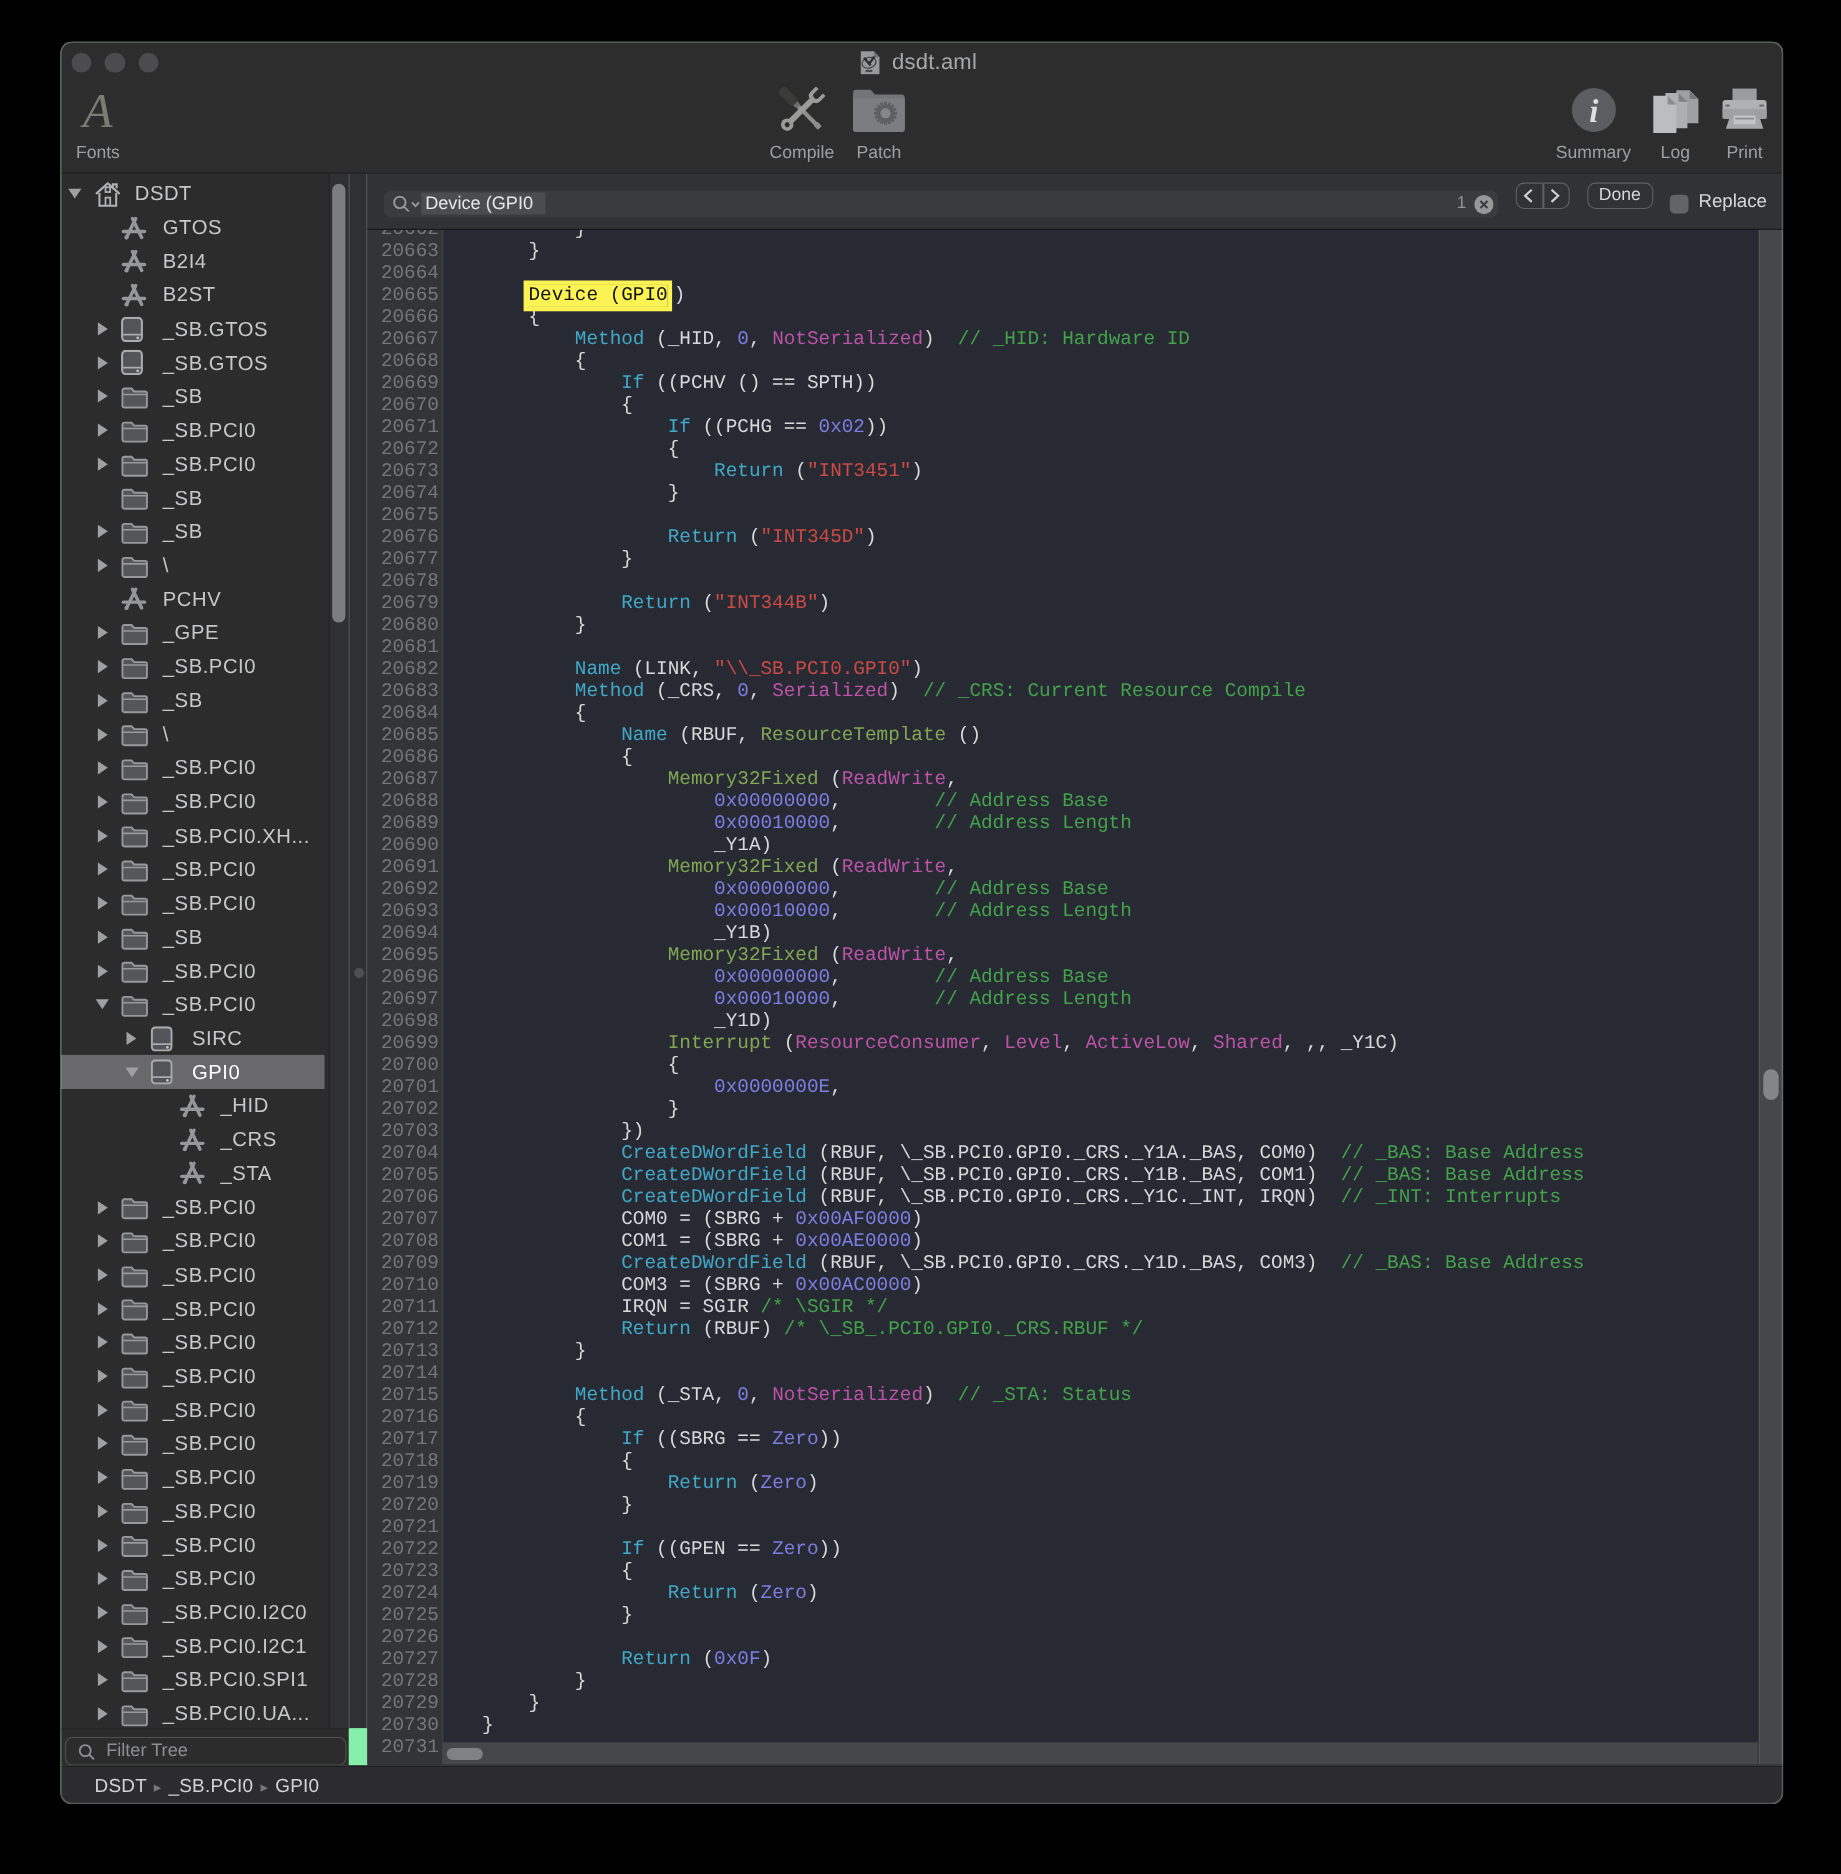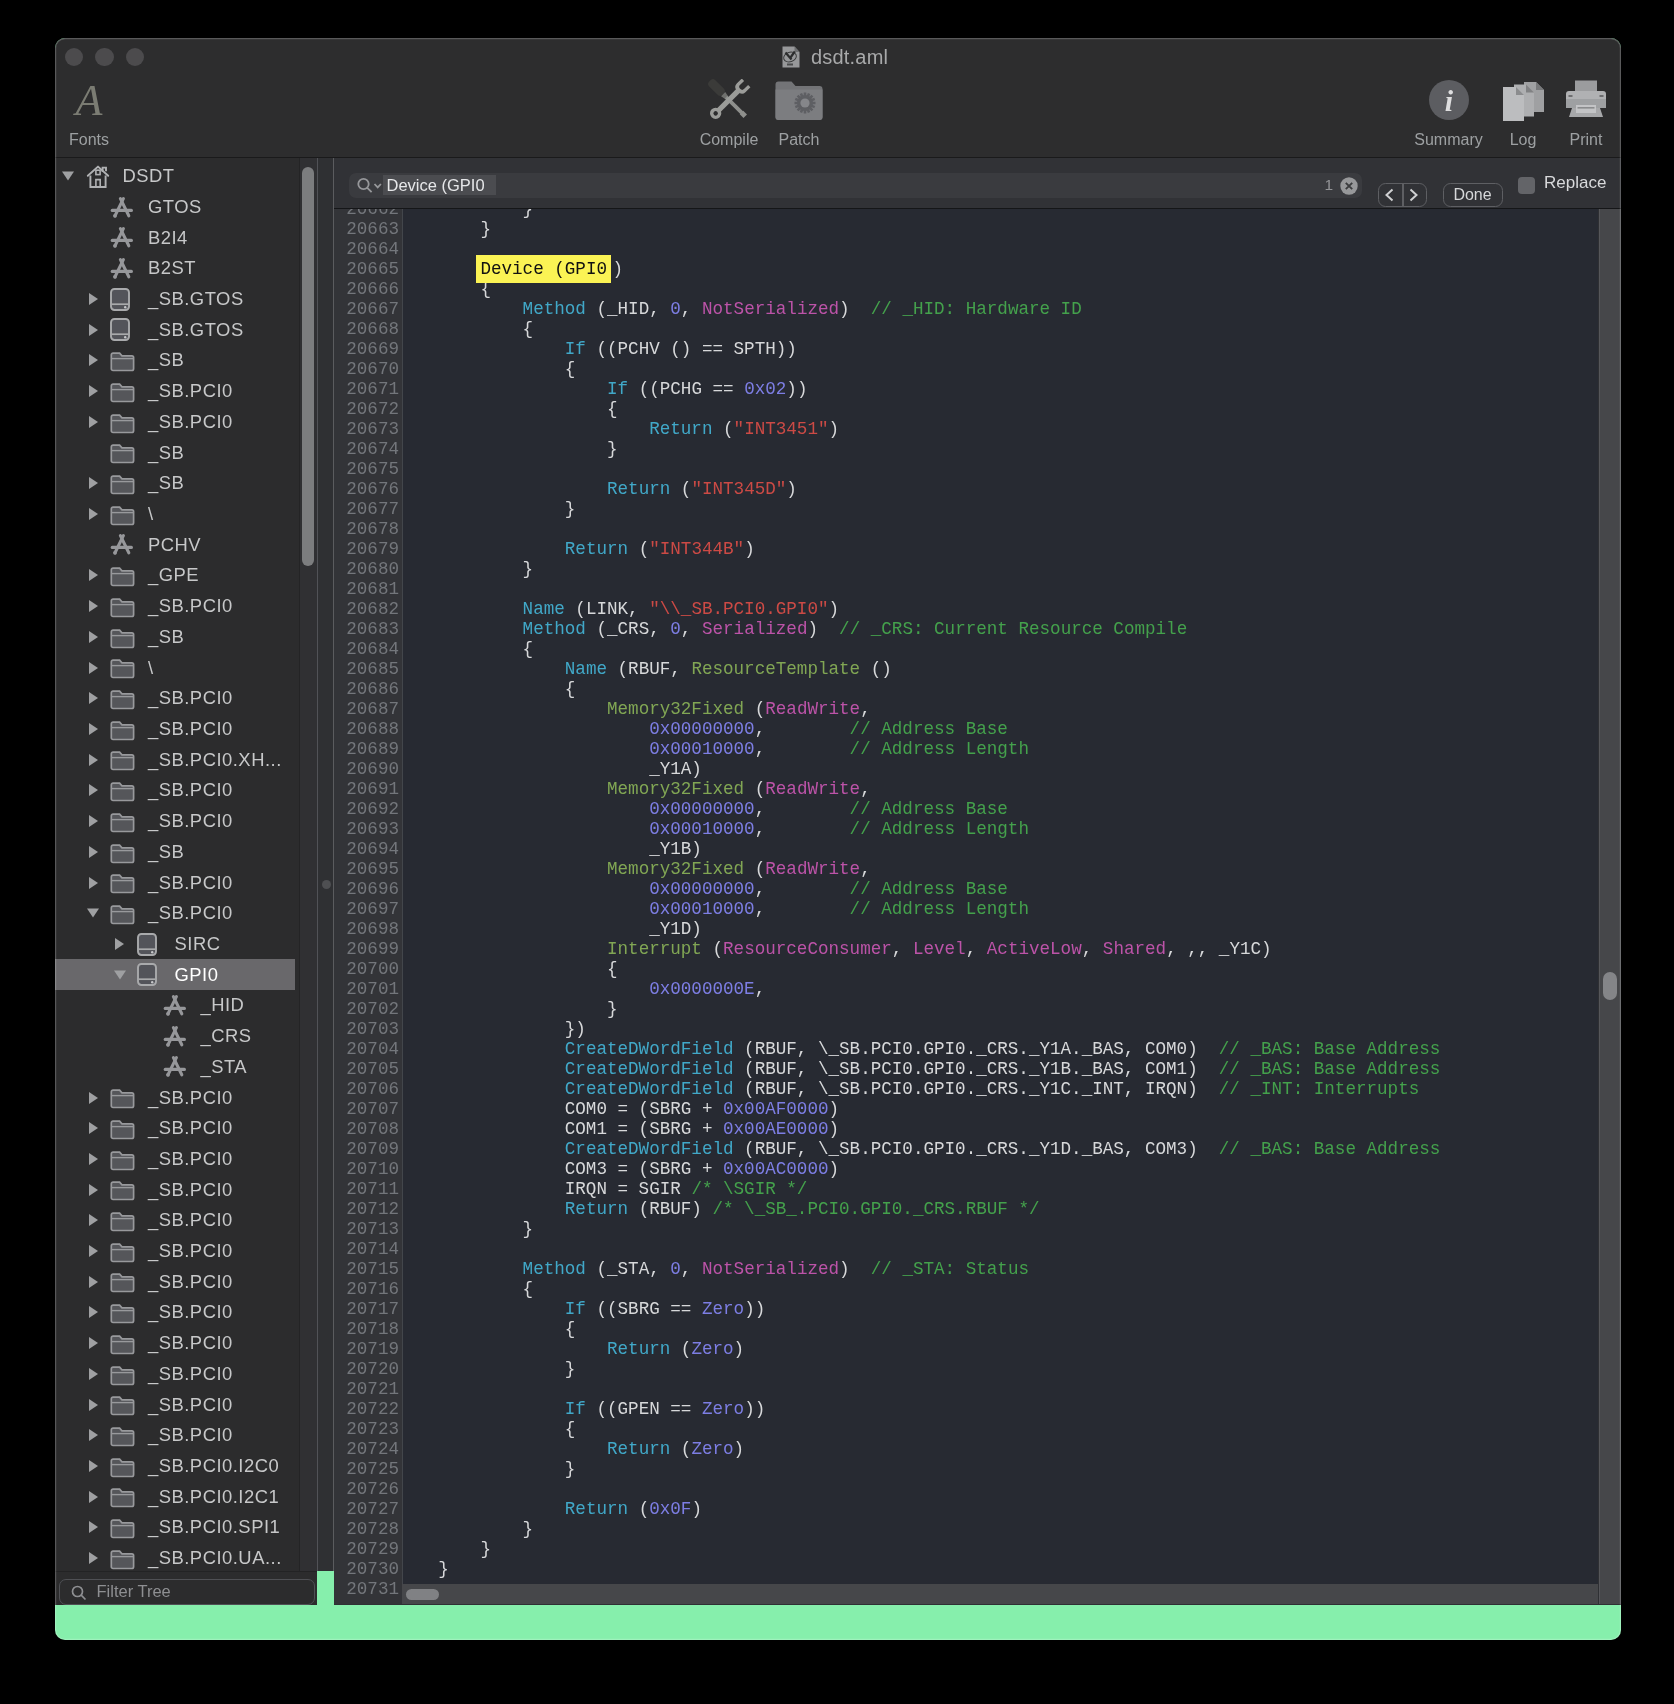--- a/index.html
+++ b/index.html
@@ -32,21 +32,21 @@
 
 #divider{position:absolute;left:262px;top:120px;width:17.5px;height:1413px;background:#2f3033;border-left:1.5px solid #515257;border-right:1.5px solid #5b5c5f}
 #divdot{position:absolute;left:4.2px;top:722px;width:9px;height:9px;border-radius:50%;background:#4e4f52}
 
 #editor{position:absolute;left:279.5px;top:120px;width:1286.5px;height:1447px;background:#2f3034}
 #findbar{position:absolute;left:0;top:0;width:100%;height:50.5px;background:#313236;border-bottom:1.5px solid #151618}
 #sfield{position:absolute;left:15px;top:15px;width:1012.5px;height:24.5px;background:#3a3b3f;border-radius:7px}
 #ssel{position:absolute;left:34px;top:2px;width:113px;height:20px;background:#4b4c50}
 #stext{position:absolute;left:37.5px;top:0.5px;color:#e6e7e9;font-size:16.5px;line-height:23px}
 #scount{position:absolute;right:28.5px;top:1px;color:#939497;font-size:15.5px;line-height:22px}
-.fbtn{position:absolute;top:25px;height:24px;border:1.5px solid #5e5f63;border-radius:7.5px;color:#d6d7d9}
+.fbtn{position:absolute;top:8px;height:24px;border:1.5px solid #5e5f63;border-radius:7.5px;color:#d6d7d9}
 #chevs{left:1043.5px;width:49.5px}
 #chevs .div{position:absolute;left:50%;top:0;width:1.5px;height:100%;background:#5e5f63}
 #done{left:1108.5px;width:60px;text-align:center;font-size:16px;line-height:21px}
 #repbox{position:absolute;left:1183.5px;top:19px;width:17px;height:17px;background:#636468;border-radius:4px}
 #replab{position:absolute;left:1210px;top:15px;color:#d8d9db;font-size:17px}
 
 #edcontent{position:absolute;left:0;top:50.5px;width:100%;height:1362.5px}
 #gutter{position:absolute;left:0;top:0;width:67.5px;height:1395px;background:#333438;overflow:hidden}
 #gutter pre{position:absolute;top:-9.5px;right:2.5px;color:#73767b}
 #codebox{position:absolute;left:67.5px;top:0;width:1196.5px;height:1375px;background:#272a32;border-left:1.5px solid #43464b;overflow:hidden}
@@ -732,13 +732,16 @@
 </pre>
         </div>
    <div id="htrack">
           <div id="hthumb"></div>
         </div>
    <div id="vtrack">
           <div id="vthumb"></div>
         </div>
   </div>
  </div>
+ <div id="status">
+      <span class="crumb" style="left:31.5px">DSDT <span class="sep">▸</span> _SB.PCI0 <span class="sep">▸</span> GPI0</span>
+    </div>
 </div>
 <div id="winedge"></div>
 </body></html>

